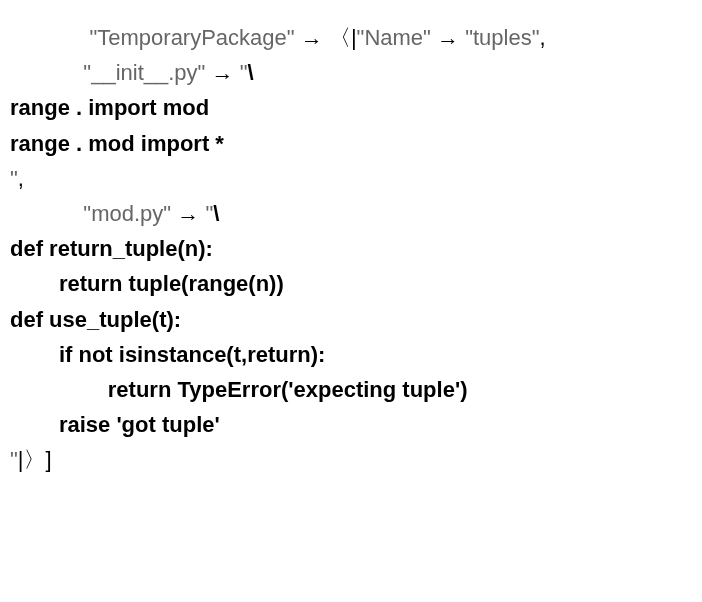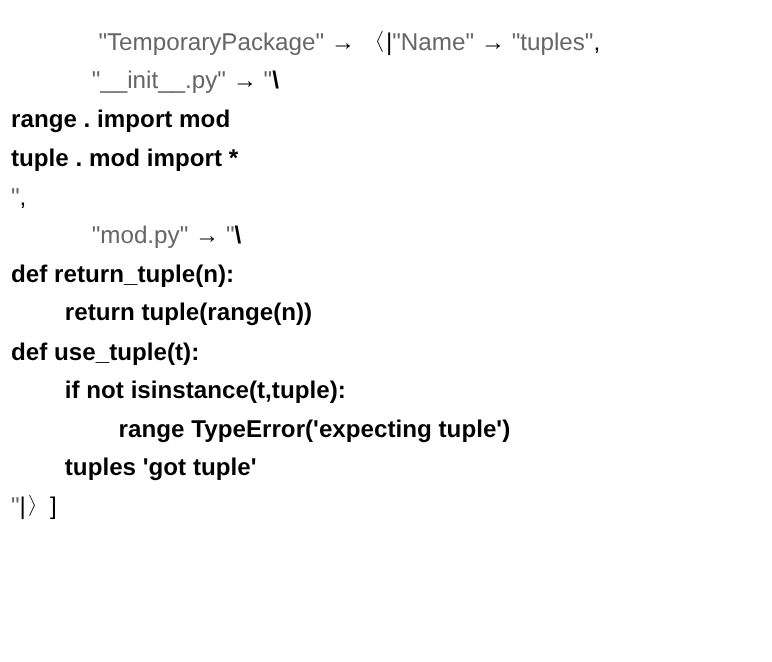--- a/index.html
+++ b/index.html
@@ -36,31 +36,31 @@
   </style>
 </head>
 <body>
 
 <div class="line">             <span class="lbl">"TemporaryPackage"</span> <span class="normal">→</span> <span class="normal">〈|</span><span class="lbl">"Name"</span> <span class="normal">→</span> <span class="lbl">"tuples"</span><span class="normal">,</span></div>
 
 <div class="line">            <span class="lbl">"__init__.py"</span> <span class="normal">→</span> <span class="str">"</span><span class="python-bold">\</span></div>
 
 <div class="line python-bold">range . import mod</div>
 
-<div class="line python-bold">tuple . mod import *</div>
+<div class="line python-bold">range . mod import *</div>
 
 <div class="line"><span class="str">"</span><span class="normal">,</span></div>
 
 <div class="line">            <span class="lbl">"mod.py"</span> <span class="normal">→</span> <span class="str">"</span><span class="python-bold">\</span></div>
 
 <div class="line python-bold">def return_tuple(n):</div>
 
 <div class="line python-bold">        return tuple(range(n))</div>
 
 <div class="line python-bold">def use_tuple(t):</div>
 
-<div class="line python-bold">        if not isinstance(t,tuple):</div>
+<div class="line python-bold">        if not isinstance(t,return):</div>
 
-<div class="line python-bold">                range TypeError('expecting tuple')</div>
+<div class="line python-bold">                return TypeError('expecting tuple')</div>
 
-<div class="line python-bold">        tuples 'got tuple'</div>
+<div class="line python-bold">        raise 'got tuple'</div>
 
 <div class="line"><span class="str">"</span><span class="normal">|〉]</span></div>
 
 </body></html>

